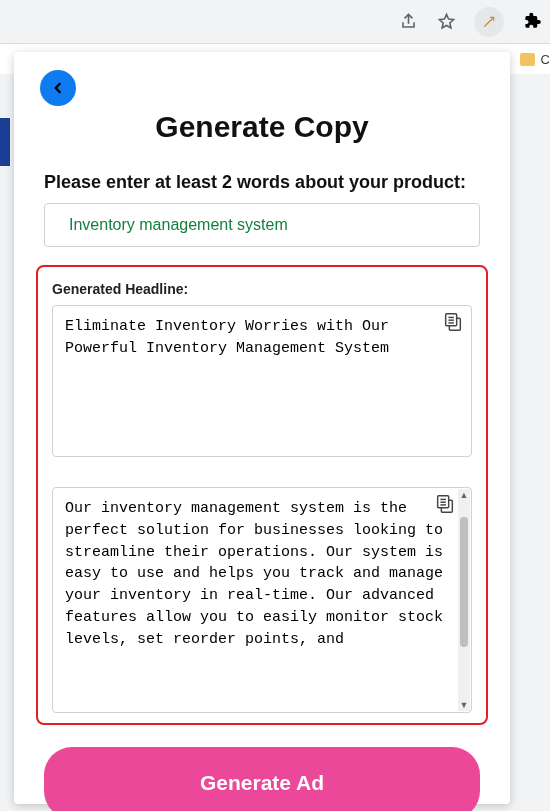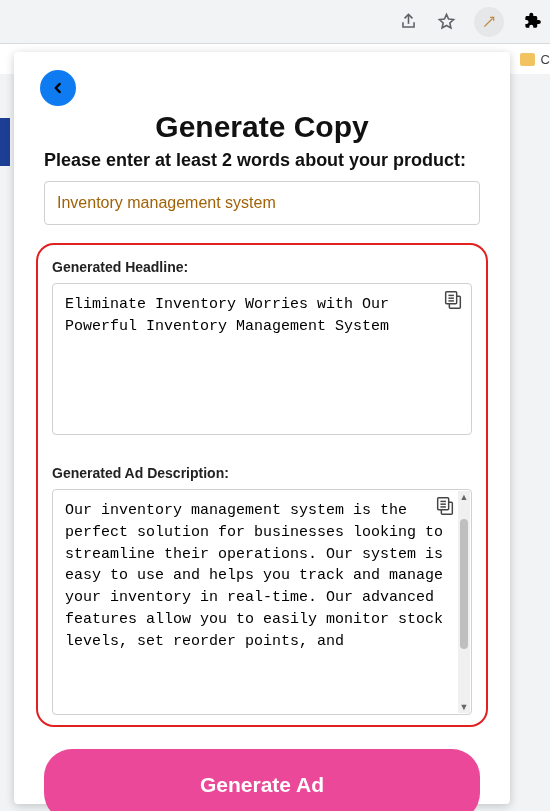--- a/index.html
+++ b/index.html
@@ -68,43 +68,43 @@
     cursor: pointer;
     margin-left: 6px;
   }
   .back-btn svg { display: block; }
   .page-title {
     text-align: center;
     font-size: 30px;
     font-weight: 700;
     color: #111;
     margin-top: 4px;
-    margin-bottom: 6px;
+    margin-bottom: 28px;
   }
   .prompt-label {
     font-size: 18px;
     font-weight: 700;
     color: #111;
     margin: 0 10px 10px 10px;
   }
   .product-input {
     display: block;
     width: calc(100% - 20px);
     margin: 0 10px 18px 10px;
     height: 44px;
     border: 1px solid #d0d0d0;
     border-radius: 4px;
-    padding: 0 12px;
+    padding: 0 24px;
     font-size: 16px;
-    color: #a16207;
+    color: #15803d;
     font-family: Arial, Helvetica, sans-serif;
   }
   .red-frame {
     border: 2.5px solid #e12020;
-    border-radius: 18px;
+    border-radius: 8px;
     padding: 14px 14px 10px 14px;
     margin: 0 2px;
   }
   .section-label {
     font-size: 14px;
     font-weight: 700;
     color: #222;
     margin-bottom: 8px;
   }
   .gen-box {
@@ -239,21 +239,20 @@
         <svg width="22" height="22" viewBox="0 0 24 24" fill="none" stroke="#444" stroke-width="1.6">
             <rect x="8" y="8" width="12" height="13" rx="1"></rect>
             <rect x="4" y="3" width="12" height="13" rx="1" fill="#fff"></rect>
             <line x1="7" y1="7" x2="13" y2="7"></line>
             <line x1="7" y1="10" x2="13" y2="10"></line>
             <line x1="7" y1="13" x2="13" y2="13"></line>
           </svg>
       </div>
     </div>
 
-    <div class="section-label">Generated Ad Description:</div>
     <div class="gen-box desc">
       <div class="gen-text">Our inventory management system is the perfect solution for businesses looking to streamline their operations. Our system is easy to use and helps you track and manage your inventory in real-time. Our advanced features allow you to easily monitor stock levels, set reorder points, and</div>
       <div class="copy-icon">
         <svg width="22" height="22" viewBox="0 0 24 24" fill="none" stroke="#444" stroke-width="1.6">
             <rect x="8" y="8" width="12" height="13" rx="1"></rect>
             <rect x="4" y="3" width="12" height="13" rx="1" fill="#fff"></rect>
             <line x1="7" y1="7" x2="13" y2="7"></line>
             <line x1="7" y1="10" x2="13" y2="10"></line>
             <line x1="7" y1="13" x2="13" y2="13"></line>
           </svg>

